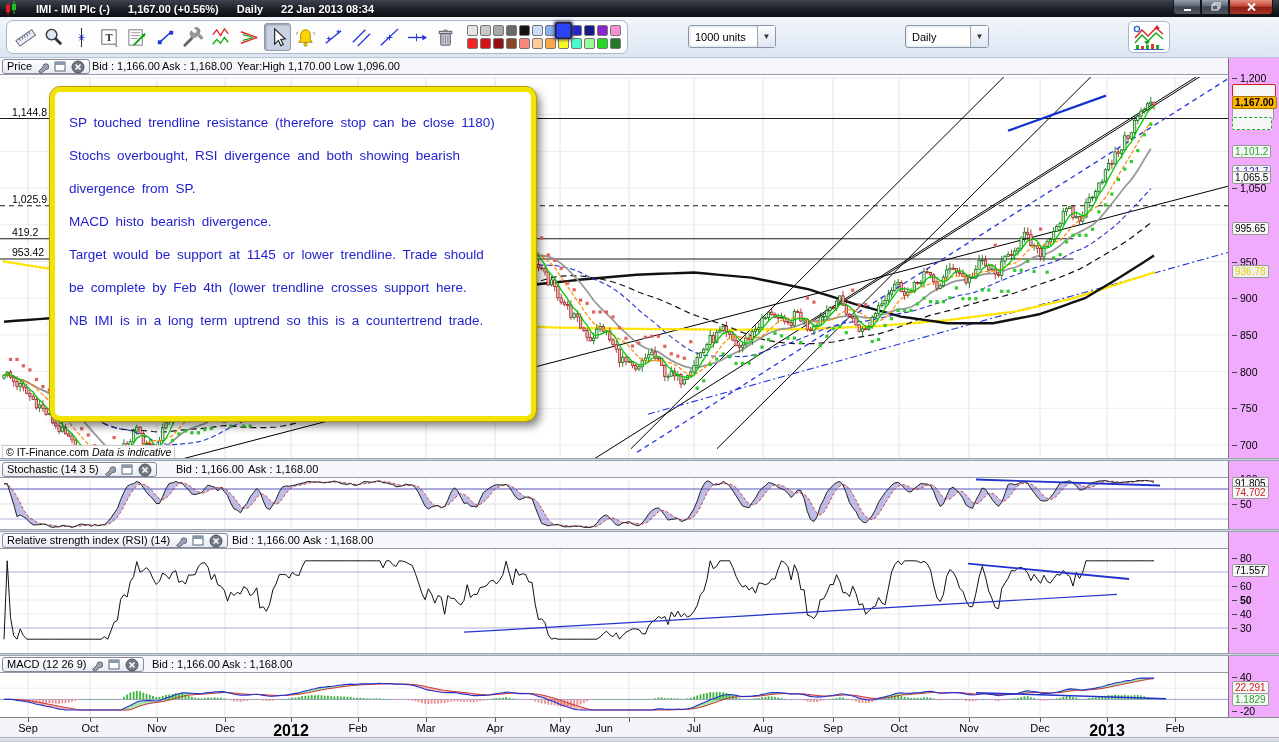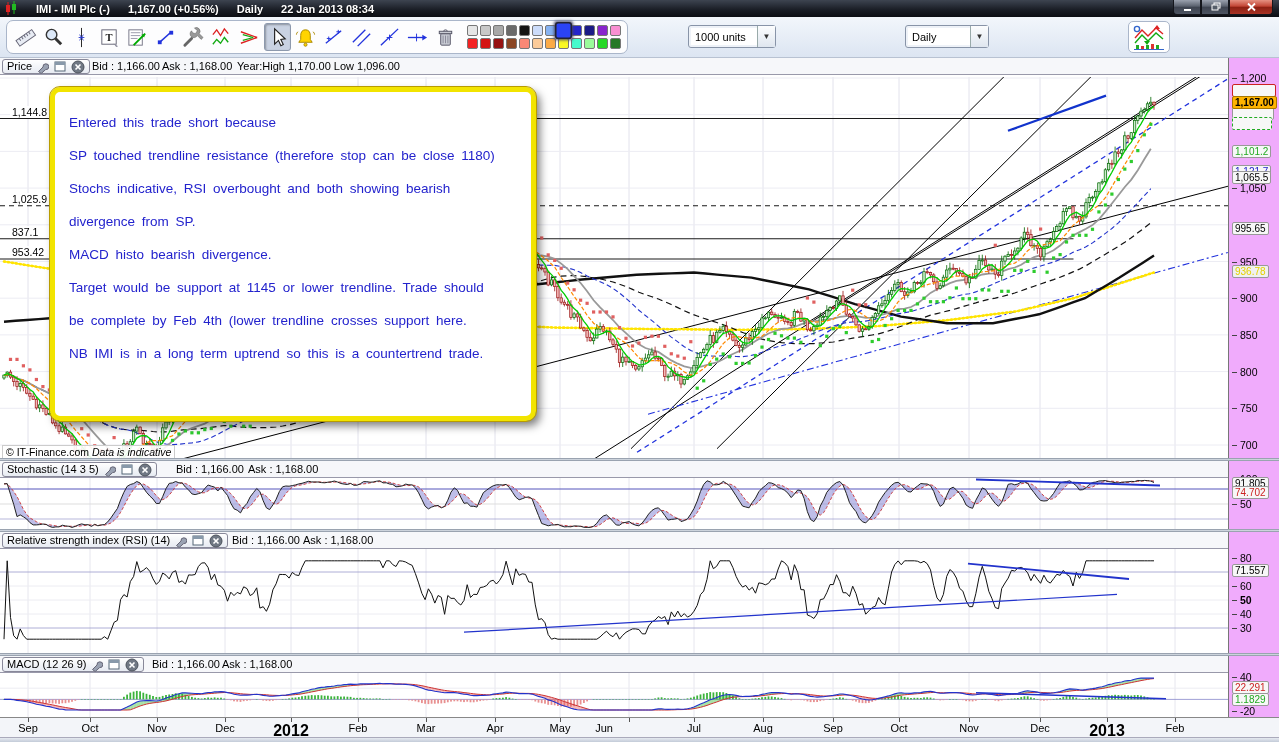--- a/index.html
+++ b/index.html
@@ -1245,28 +1245,27 @@
         <rect x="1142.7" y="56.2" width="3.2" height="3.2" fill="#2ecc2e"></rect>
         <rect x="1149.2" y="45.7" width="3.2" height="3.2" fill="#2ecc2e"></rect>
       </svg>
   </div>
   <div class="copyright">
     <span>© IT-Finance.com</span> <i>Data is indicative</i>
   </div>
   <div id="lvlabels">
       <div class="lvlab" style="left: 10px; top: 105.517px;">1,144.8</div>
       <div class="lvlab" style="left: 10px; top: 192.789px;">1,025.9</div>
-      <div class="lvlab" style="left: 10px; top: 225.819px;">837.1</div>
+      <div class="lvlab" style="left: 10px; top: 225.819px;">419.2</div>
       <div class="lvlab" style="left: 10px; top: 245.99px;">953.42</div>
     </div>
 
   <div class="note" id="notebox">
-      <div>Entered this trade short because</div>
       <div>SP touched trendline resistance (therefore stop can be close 1180)</div>
-      <div>Stochs indicative, RSI overbought and both showing bearish</div>
+      <div>Stochs overbought, RSI divergence and both showing bearish</div>
       <div>divergence from SP.</div>
       <div>MACD histo bearish divergence.</div>
       <div>Target would be support at 1145 or lower trendline. Trade should</div>
       <div>be complete by Feb 4th (lower trendline crosses support here.</div>
       <div>NB IMI is in a long term uptrend so this is a countertrend trade.</div>
     </div>
 
   <div class="splitter" style="top:458px;"></div>
   <div class="phdr" style="top:461px;">
     <div class="pname">

